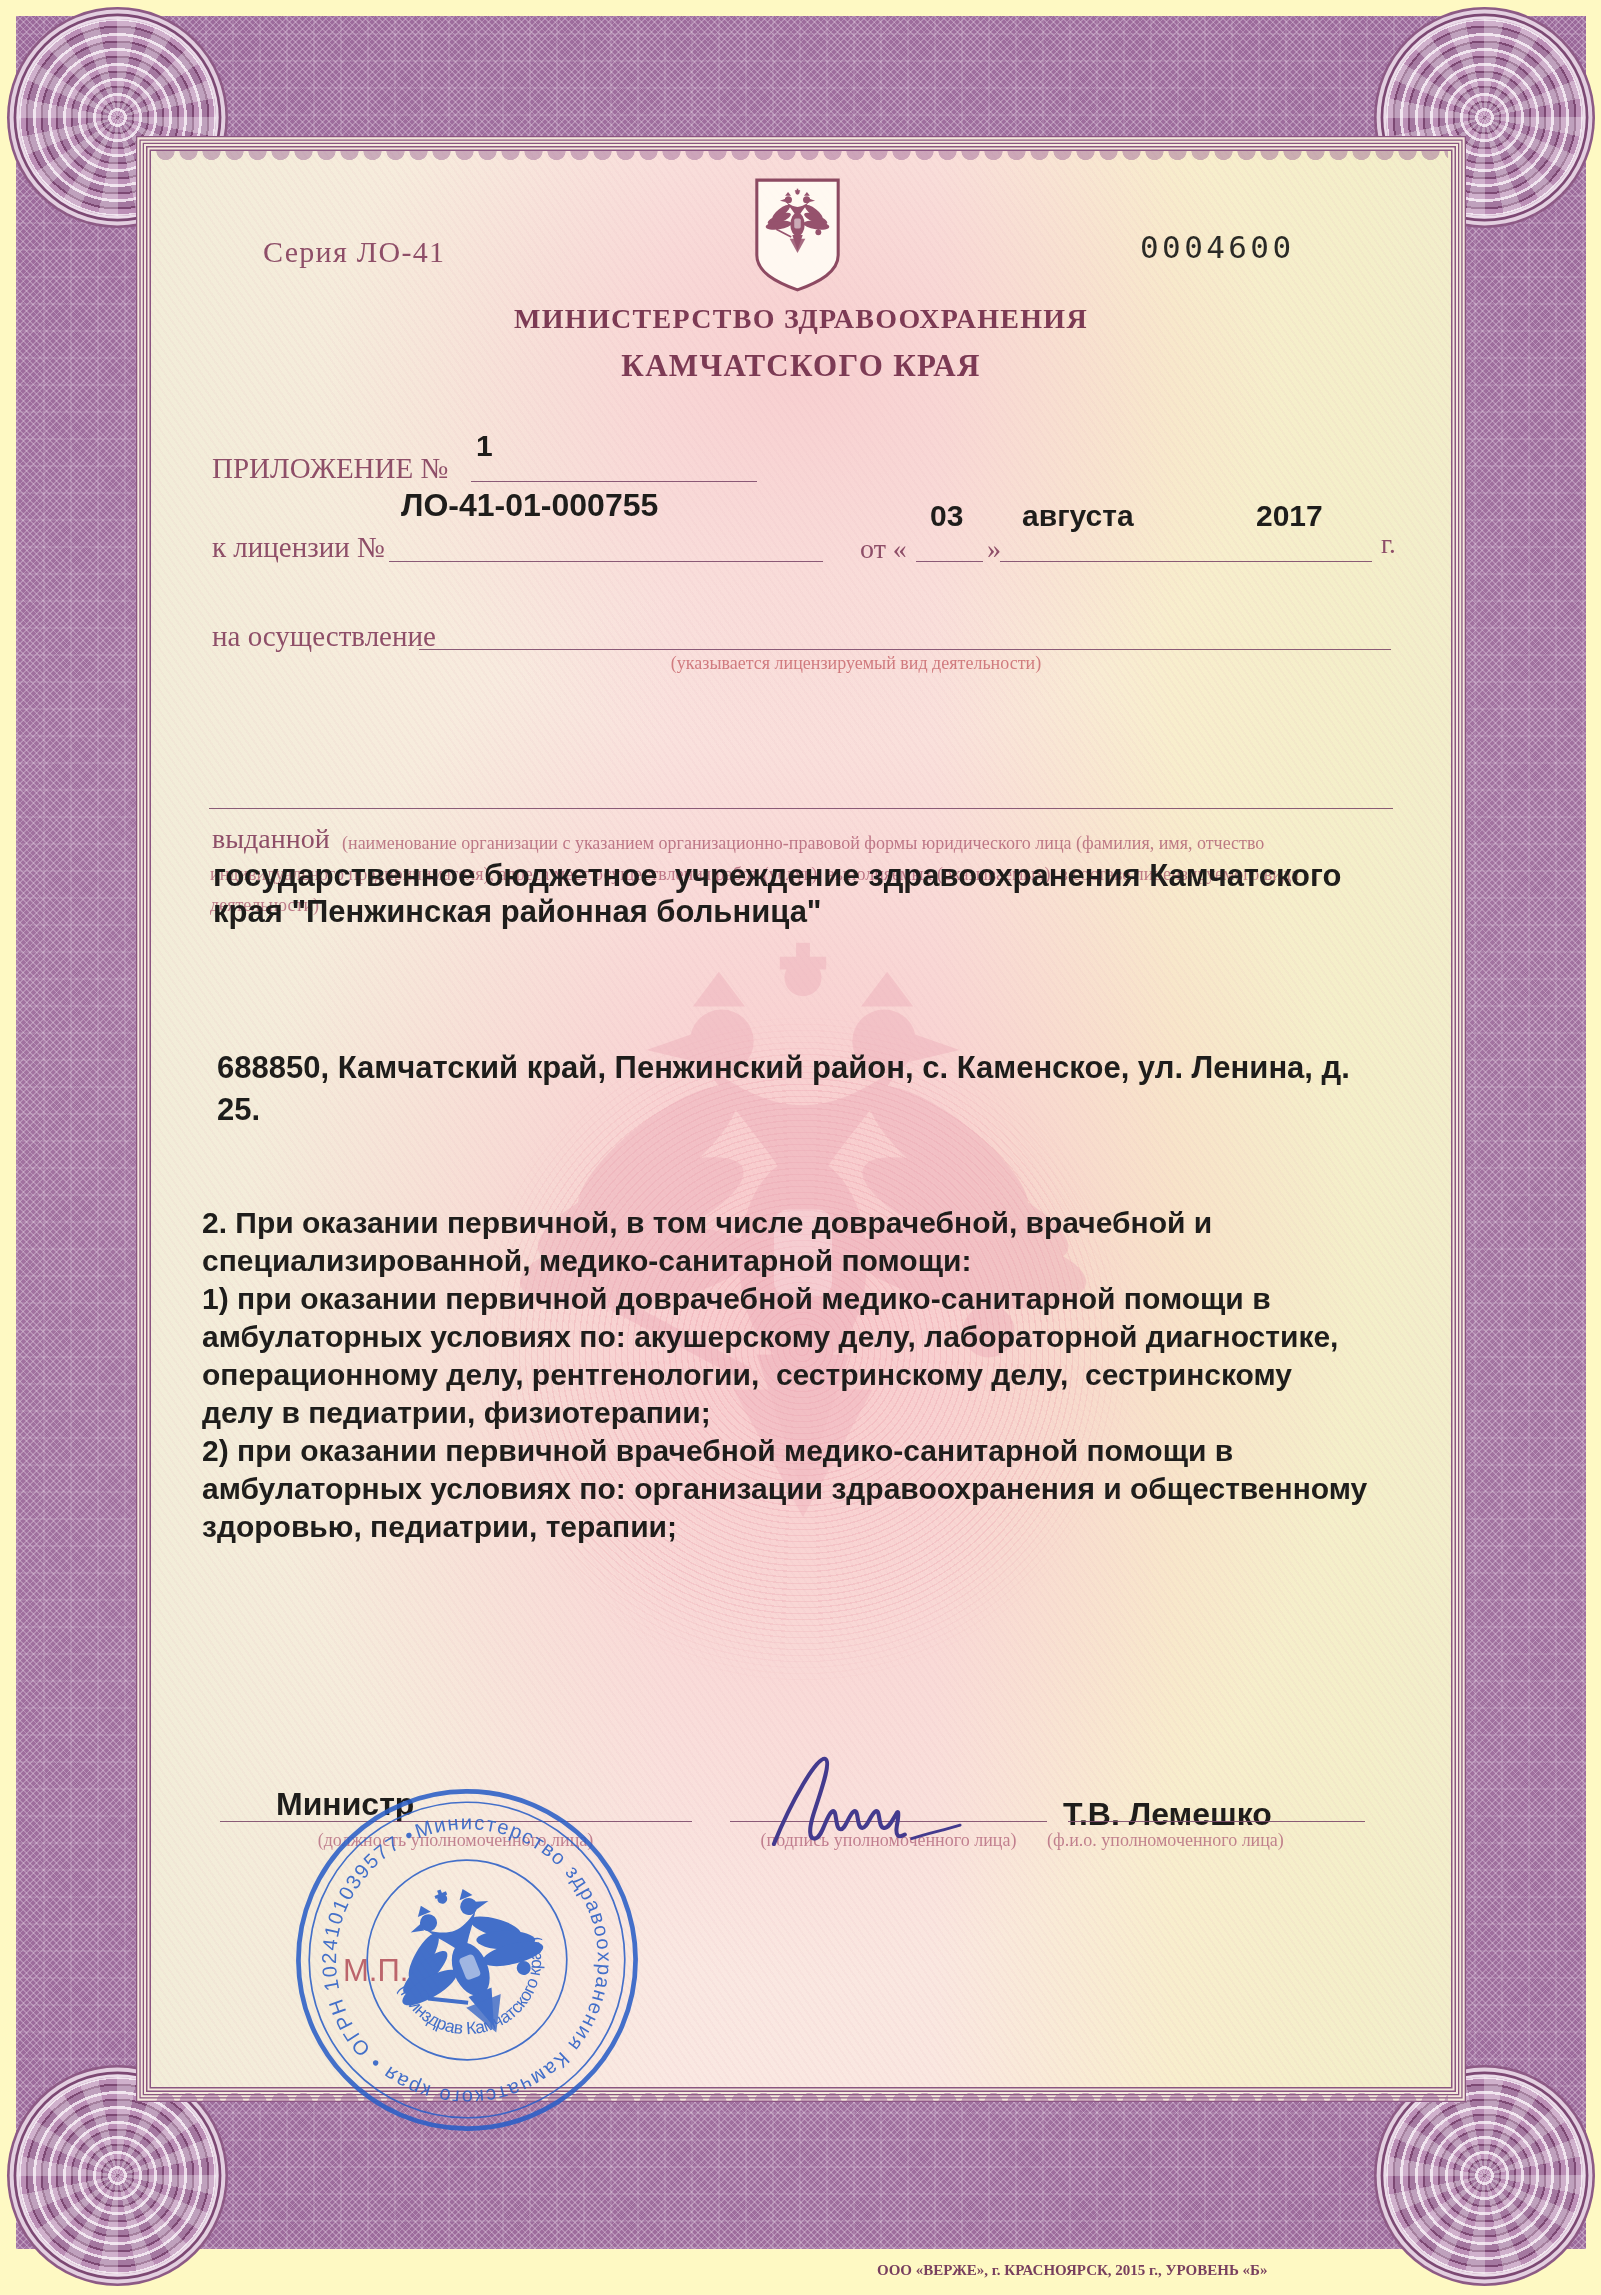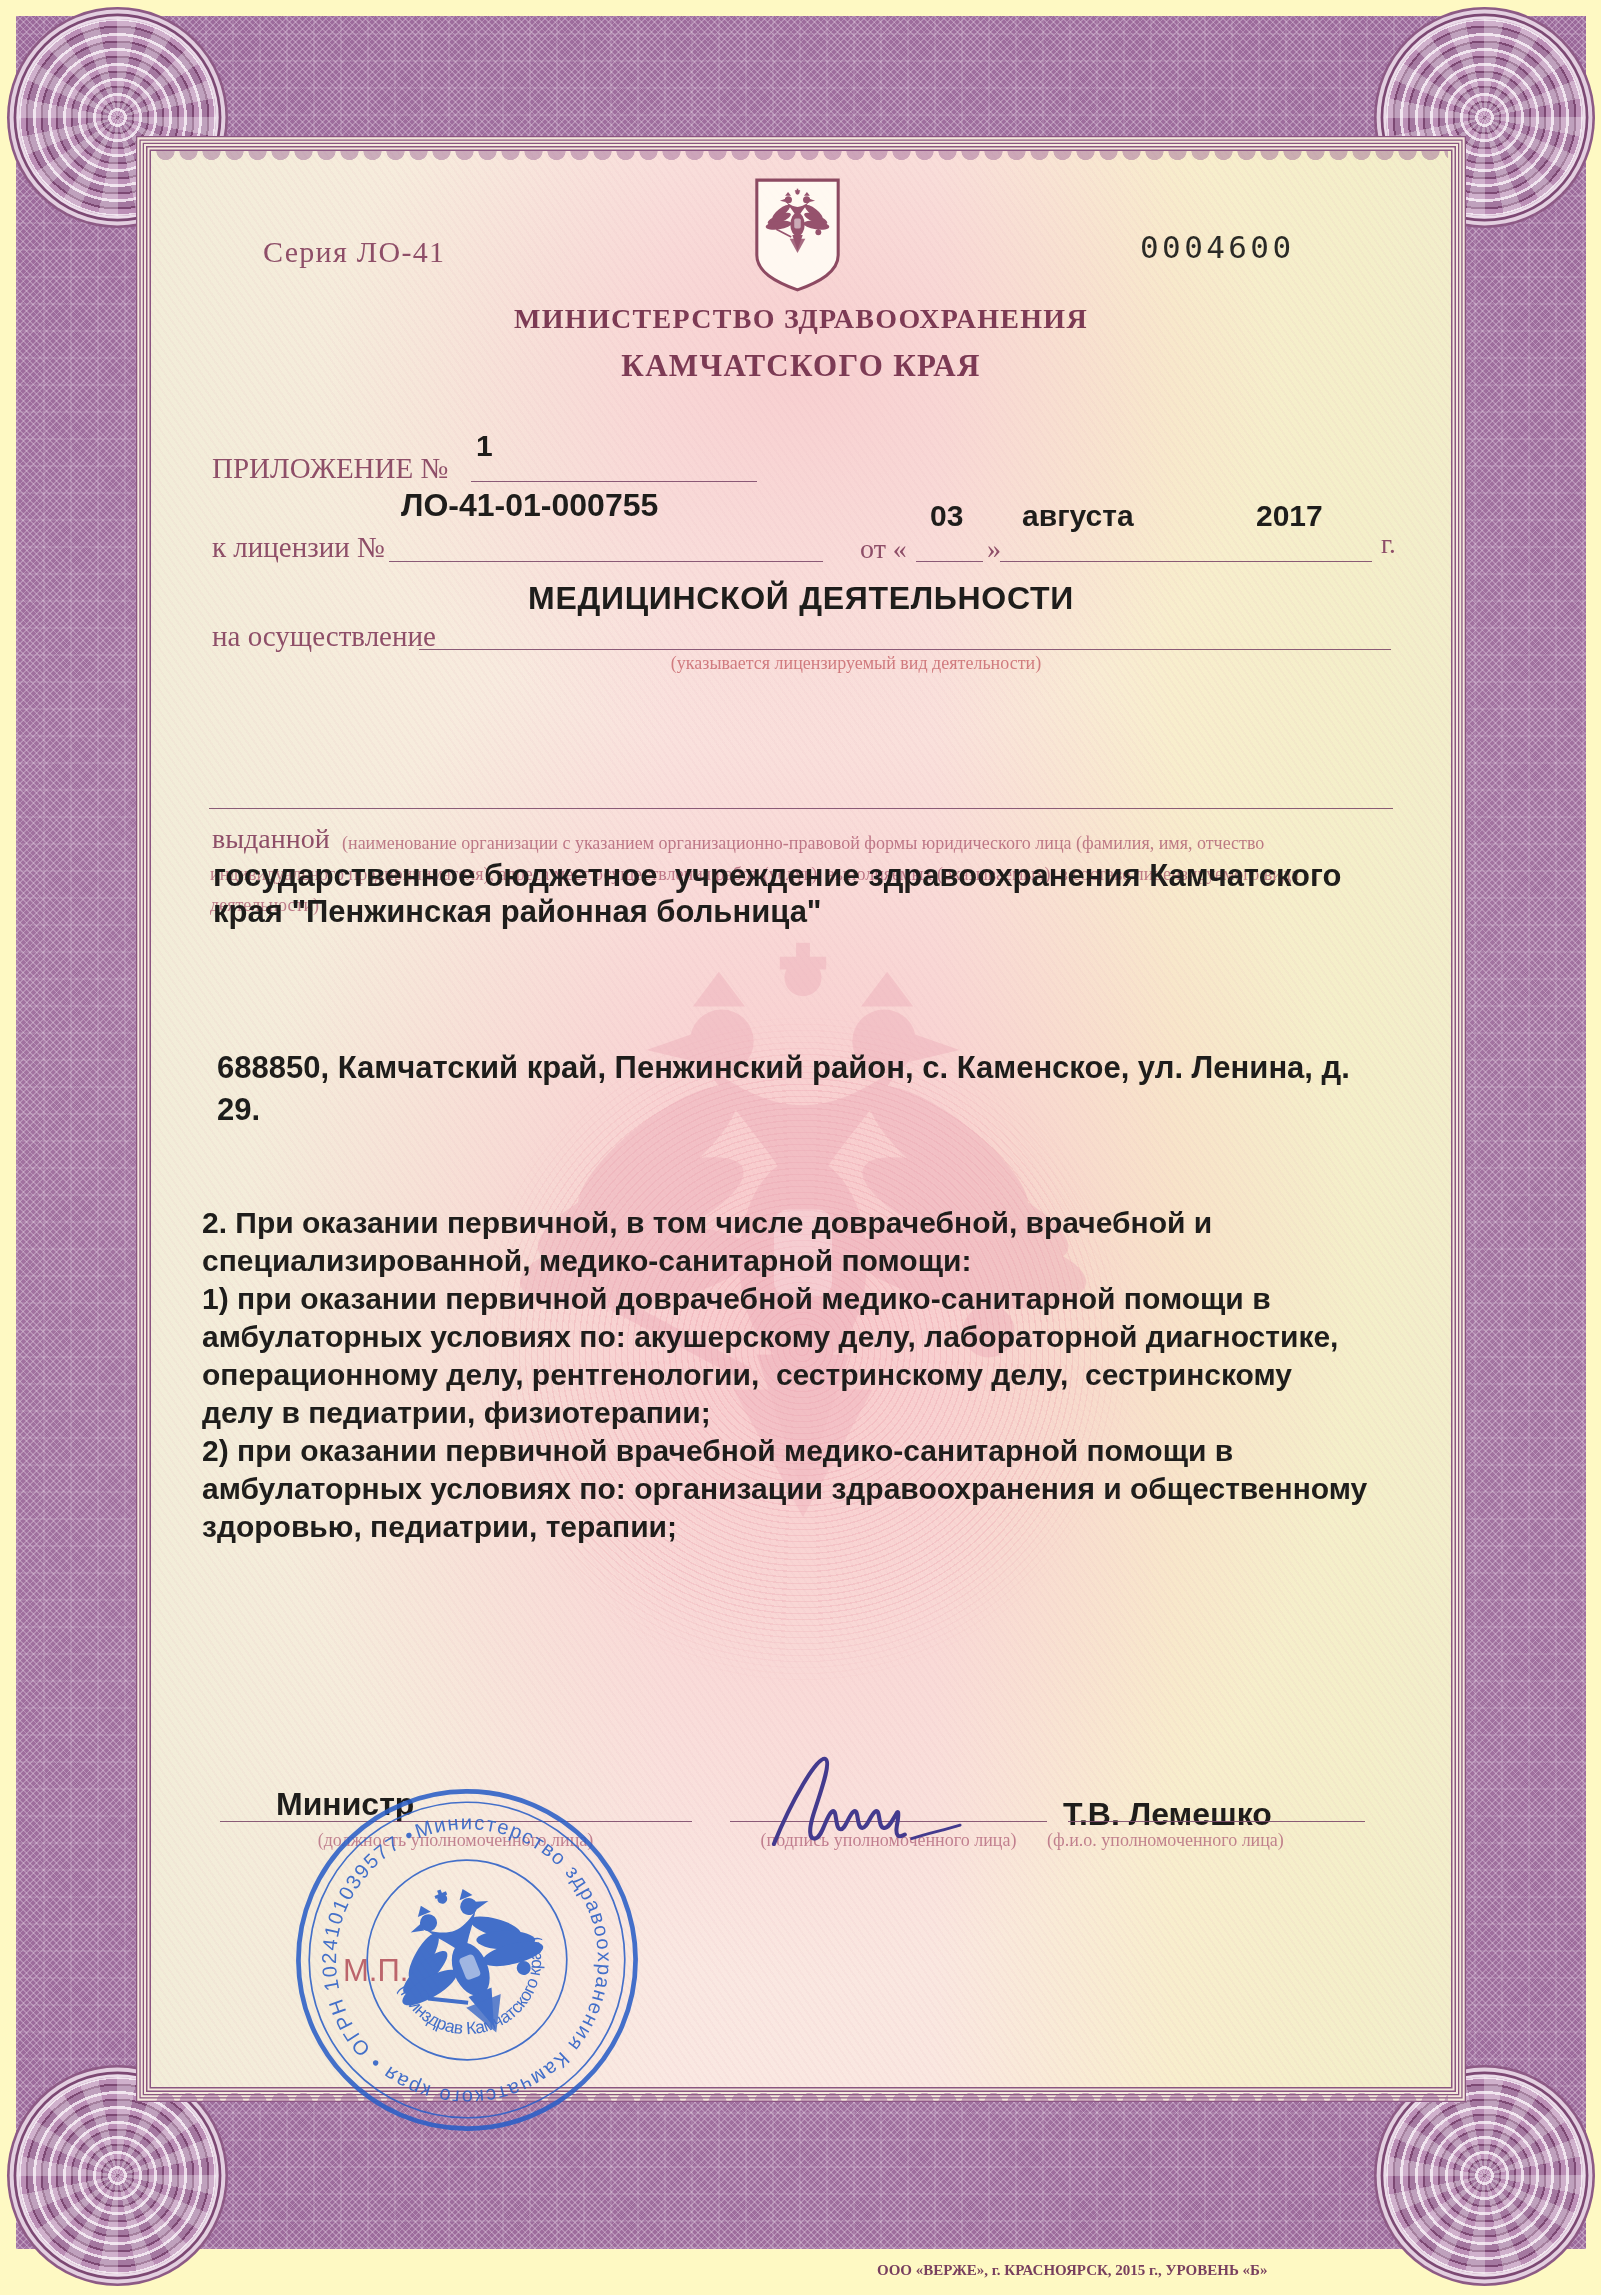--- a/index.html
+++ b/index.html
@@ -161,32 +161,31 @@
   <div class="t sansb" style="left:1256px; top:499px; font-size:30px;">2017</div>
 
   <div class="t serif" style="left:212px; top:531px; font-size:29px;">к лицензии  №</div>
   <div class="line" style="left:389px; top:561px; width:434px;"></div>
   <div class="t serif" style="left:860px; top:533px; font-size:28px;">от «</div>
   <div class="line" style="left:916px; top:561px; width:67px;"></div>
   <div class="t serif" style="left:987px; top:533px; font-size:28px;">»</div>
   <div class="line" style="left:1000px; top:561px; width:372px;"></div>
   <div class="t serif" style="left:1381px; top:529px; font-size:27px;">г.</div>
 
-  <div class="t center sansb" style="top:580px; font-size:32px; letter-spacing:0.7px;">МЕДИЦИНСКОЙ ДЕЯТЕЛЬНОСТИ</div>
   <div class="t serif" style="left:212px; top:620px; font-size:29px;">на осуществление</div>
   <div class="line" style="left:419px; top:649px; width:972px;"></div>
   <div class="t hintt" style="left:519px; top:653px; width:674px; text-align:center; font-size:18px; color:#c55f66;">(указывается лицензируемый вид деятельности)</div>
 
   <div class="line" style="left:209px; top:808px; width:1184px;"></div>
   <div class="t serif" style="left:212px; top:823px; font-size:28px;">выданной</div>
   <div class="t hintt pre" style="left:210px; top:828px; width:1186px; white-space:normal; text-indent:132px; font-size:18px; line-height:31px; color:#ad5a70;">(наименование организации с указанием организационно-правовой формы юридического лица (фамилия, имя, отчество индивидуального предпринимателя), адреса мест осуществления работ (услуг), выполняемых (оказываемых), в составе лицензируемого вида деятельности)</div>
   <div class="t sansb pre" style="left:213px; top:858px; font-size:31px; line-height:36px; z-index:6;">государственное бюджетное  учреждение здравоохранения Камчатского
 края "Пенжинская районная больница"</div>
   <div class="t sansb pre" style="left:217px; top:1047px; font-size:31px; line-height:42px;">688850, Камчатский край, Пенжинский район, с. Каменское, ул. Ленина, д.
-29.</div>
+25.</div>
 
   <div class="t sansb pre" style="left:202px; top:1204px; font-size:30px; line-height:38px;">2. При оказании первичной, в том числе доврачебной, врачебной и
 специализированной, медико-санитарной помощи:
 1) при оказании первичной доврачебной медико-санитарной помощи в
 амбулаторных условиях по: акушерскому делу, лабораторной диагностике,
 операционному делу, рентгенологии,  сестринскому делу,  сестринскому
 делу в педиатрии, физиотерапии;
 2) при оказании первичной врачебной медико-санитарной помощи в
 амбулаторных условиях по: организации здравоохранения и общественному
 здоровью, педиатрии, терапии;</div>

